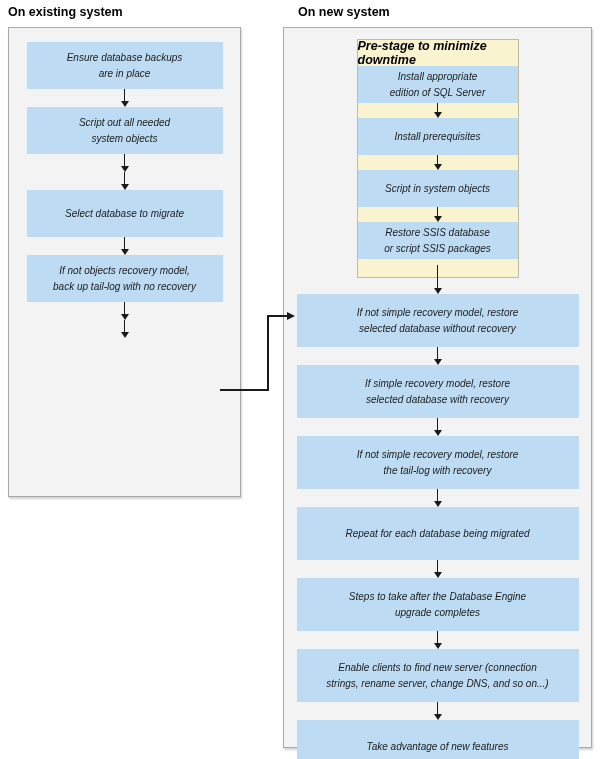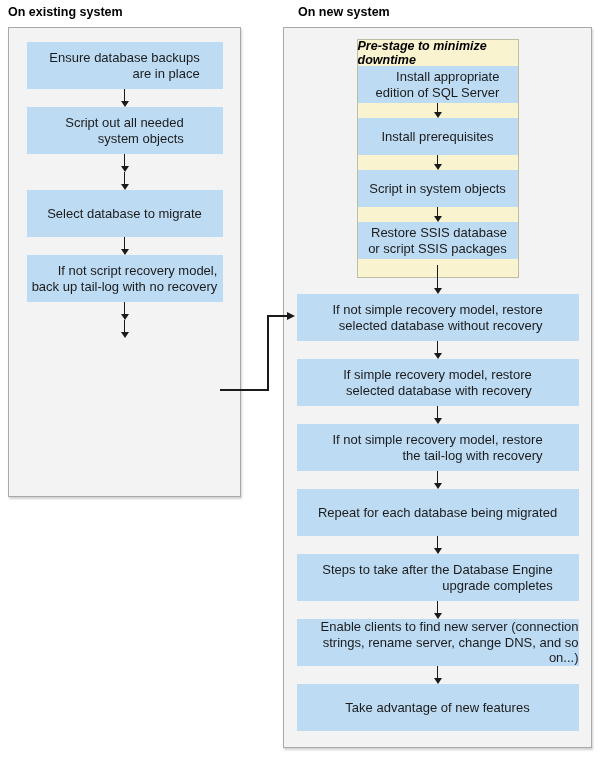--- a/index.html
+++ b/index.html
@@ -31,32 +31,33 @@
     display: flex;
     flex-direction: column;
     align-items: center;
   }
   #left-panel  { left: 8px;   top: 27px; width: 233px; height: 470px; padding-top: 14px; }
   #right-panel { left: 283px; top: 27px; width: 309px; height: 721px; padding-top: 11px; }
 
   .step {
     background: var(--step-fill, #BDDBF3);
     color: var(--text, #1C1C1C);
-    font-size: 13px;
+    font-size: 10px;
     line-height: 15.5px;
     display: flex;
     align-items: center;
     justify-content: center;
-    text-align: right;
+    text-align: center;
     white-space: pre-line;
     flex: none;
     box-sizing: border-box;
+    font-style: italic;
   }
   .step-left  { width: 196px; height: 47px; }
-  .step-main  { width: 282px; height: 47px; }
+  .step-main  { width: 282px; height: 53px; }
   .step-pre   { width: 160px; height: 37px; }
 
   .arrow {
     flex: none;
     display: flex;
     flex-direction: column;
     align-items: center;
     width: 10px;
   }
   .arrow-gap   { height: 18px; }
@@ -144,21 +145,21 @@
       </div>
     <div class="arrow arrow-gap">
         <span class="ln"></span>
         <span class="hd"></span>
       </div>
     <div class="step step-left">Select database to migrate</div>
     <div class="arrow arrow-gap">
         <span class="ln"></span>
         <span class="hd"></span>
       </div>
-    <div class="step step-left">If not script recovery model,
+    <div class="step step-left">If not objects recovery model,
 back up tail-log with no recovery</div>
     <div class="arrow arrow-gap">
         <span class="ln"></span>
         <span class="hd"></span>
       </div>
     <div class="arrow arrow-gap">
         <span class="ln"></span>
         <span class="hd"></span>
       </div>
   </div>

